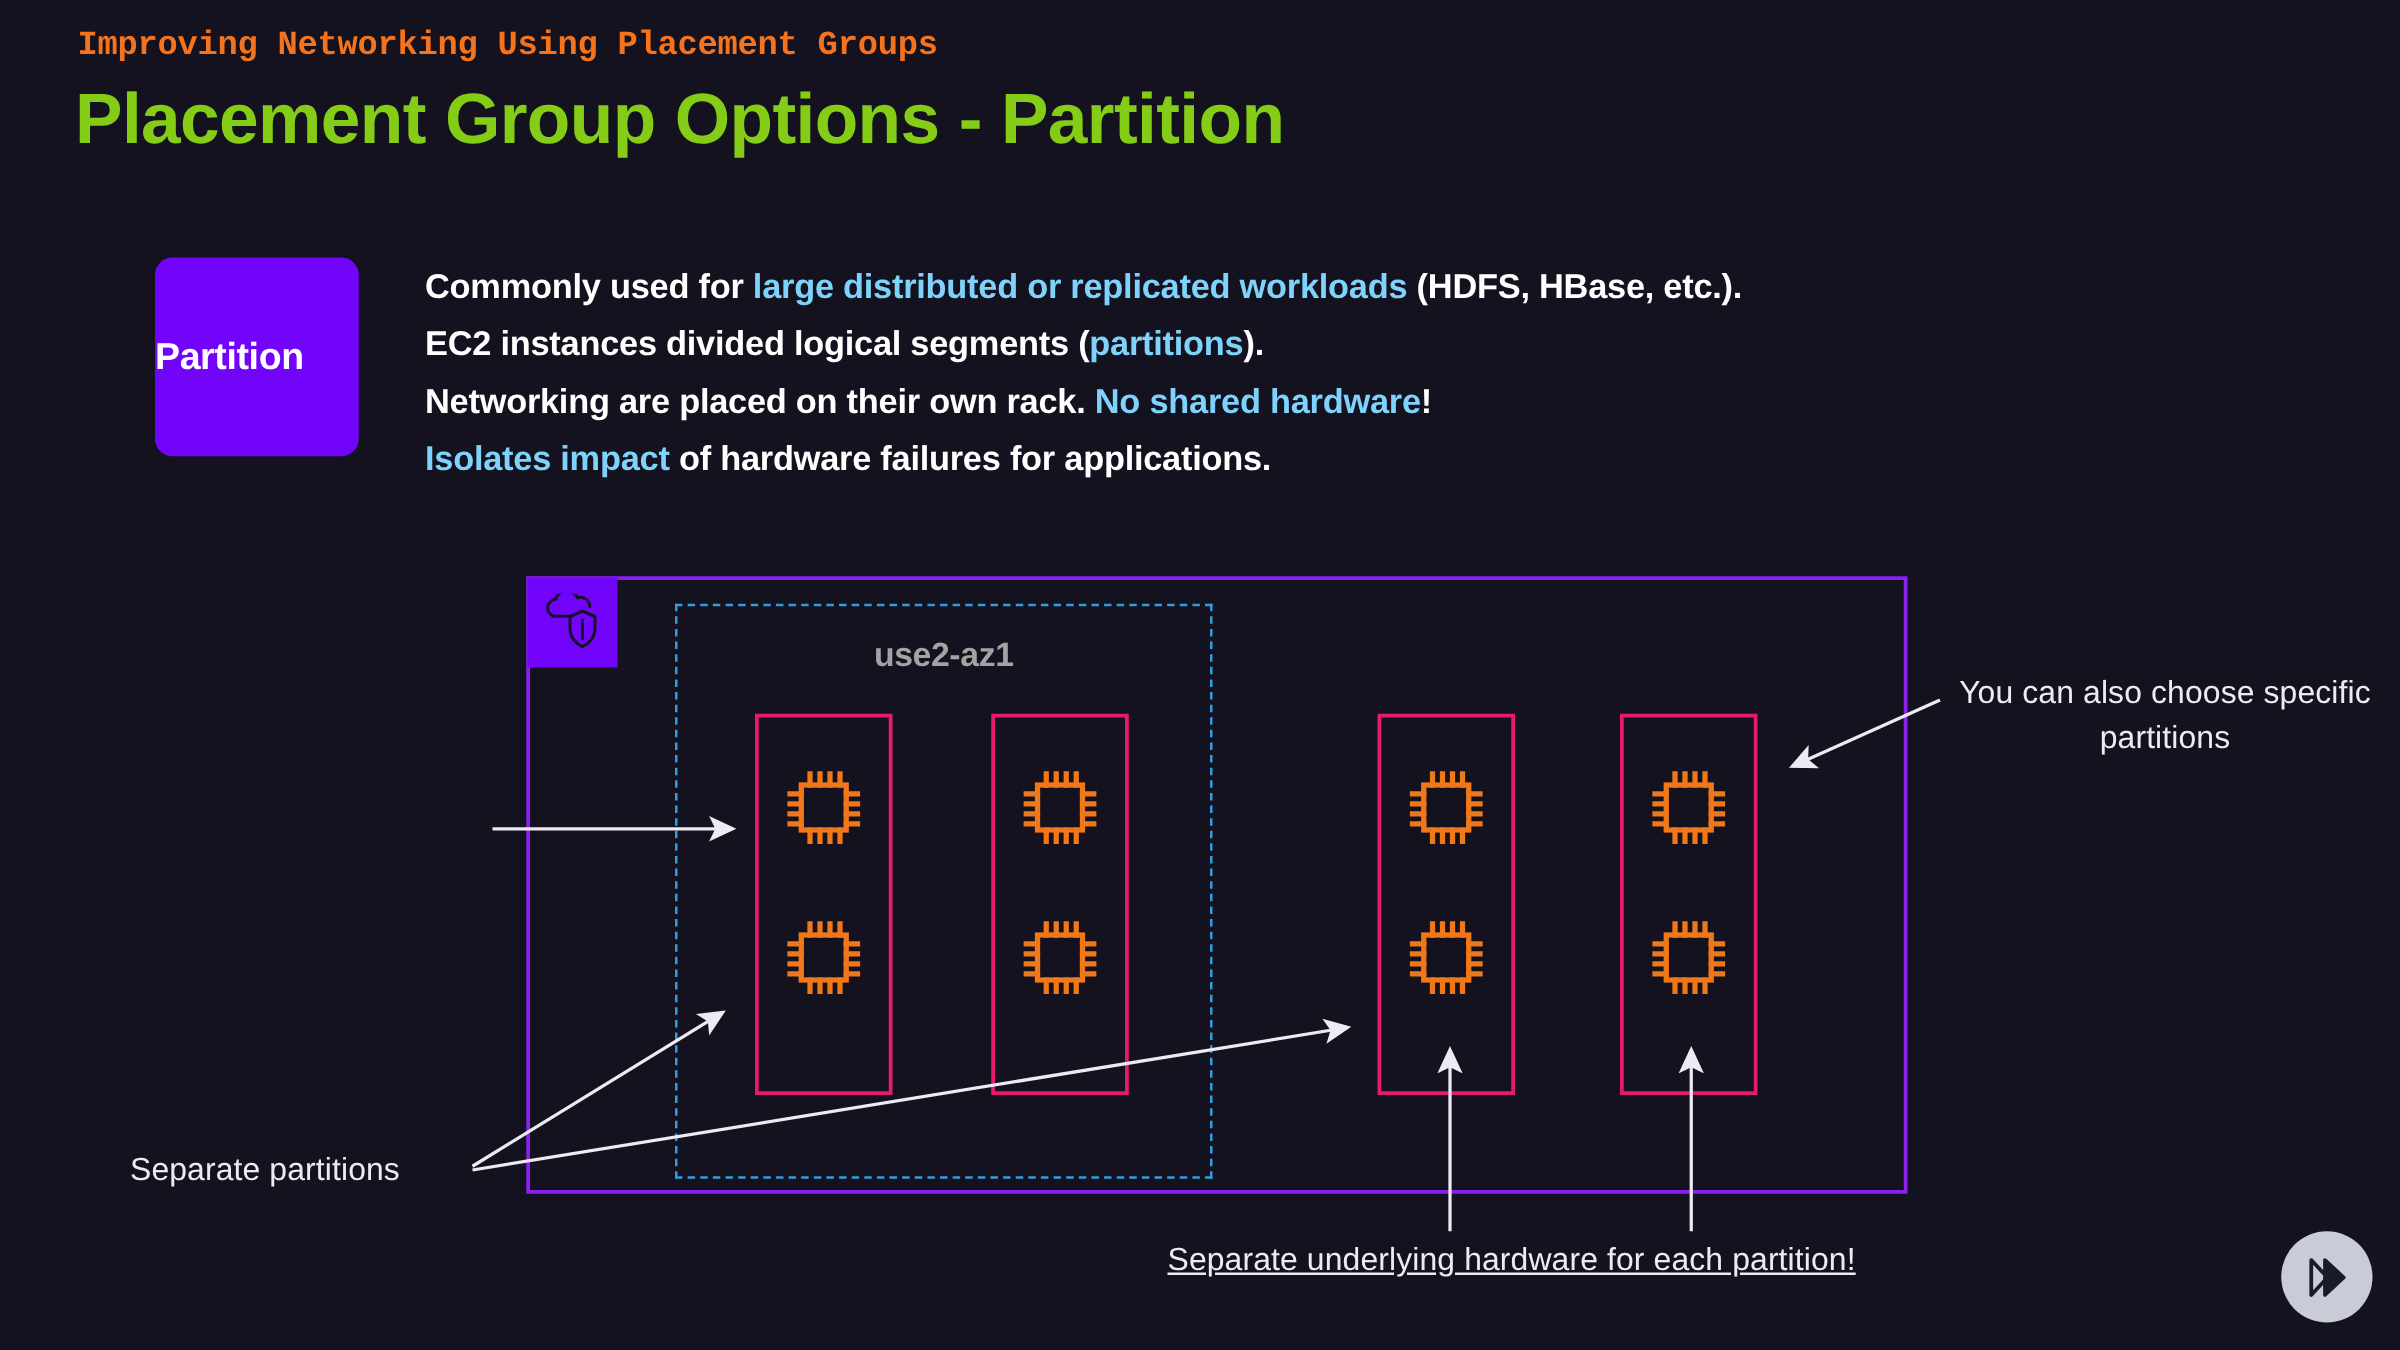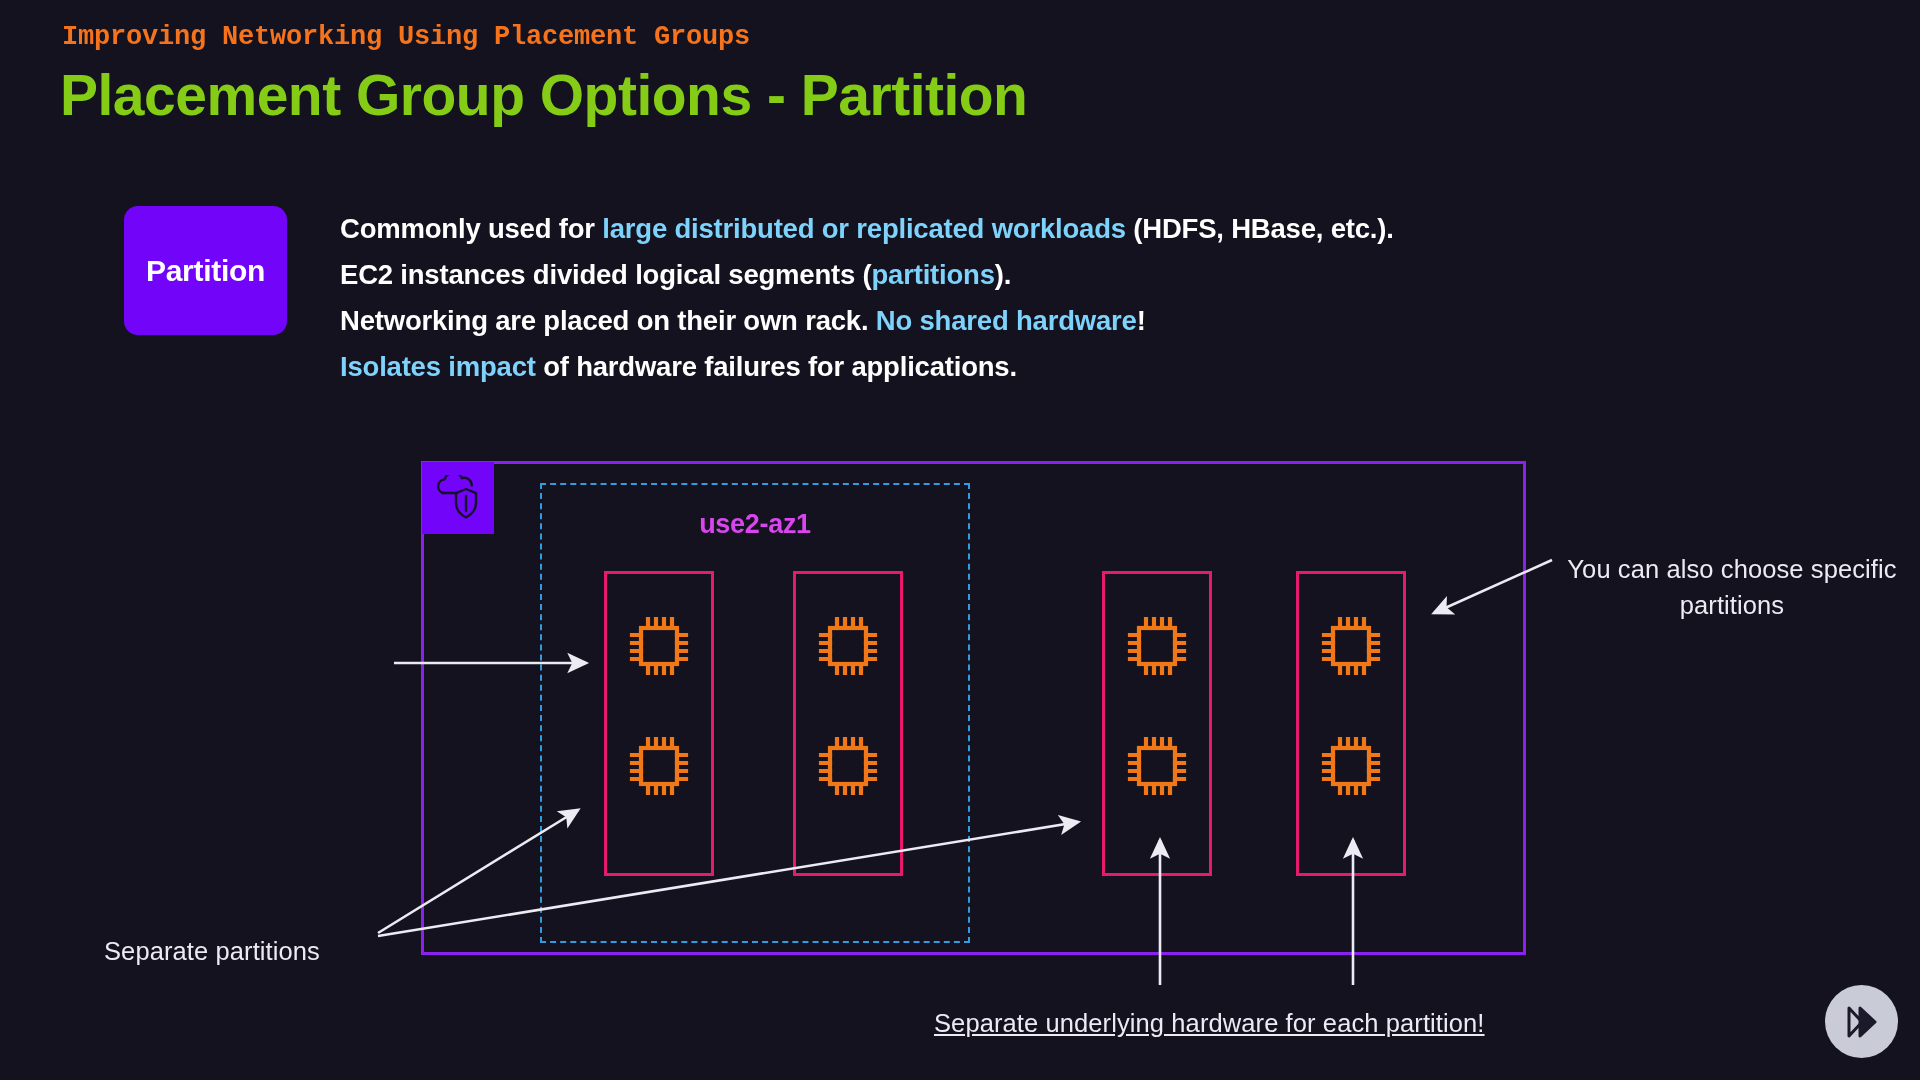--- a/index.html
+++ b/index.html
@@ -43,26 +43,25 @@
     letter-spacing: -0.5px;
     white-space: nowrap;
   }
 
   
   .badge {
     position: absolute;
     left: 124px;
     top: 206px;
     width: 163px;
-    height: 129px;
+    height: 159px;
     background: #7204fa;
     border-radius: 14px;
     display: flex;
     align-items: center;
-    justify-content: center;
   }
   .badge-label {
     color: #ffffff;
     font-size: 30px;
     font-weight: bold;
     letter-spacing: -0.3px;
   }
 
   
   .body-text {
@@ -109,21 +108,21 @@
     box-sizing: border-box;
   }
   .az1 { left: 540px; top: 483px; width: 430px; height: 460px; }
   .az2 { left: 1041px; top: 483px; width: 430px; height: 460px; }
   .az-label {
     position: absolute;
     top: 24px;
     left: 0;
     right: 0;
     text-align: center;
-    color: #d946ef;
+    color: #a3a3a3;
     font-size: 27px;
     font-weight: bold;
     letter-spacing: -0.3px;
   }
 
   .partition-box {
     position: absolute;
     border: 3px solid #e81a6f;
     box-sizing: border-box;
     width: 110px;
@@ -144,21 +143,20 @@
   .cpu-top { top: 40px; }
   .cpu-bottom { top: 160px; }
 
   
   .anno {
     position: absolute;
     color: #eceaf3;
     font-size: 25.5px;
     line-height: 36px;
     letter-spacing: 0.1px;
-    margin-top: 15px;
   }
   .anno-left-top { left: 14px; top: 640px; width: 400px; }
   .anno-right-top { left: 1562px; top: 536px; width: 340px; text-align: center; }
   .anno-sep { left: 104px; top: 918px; white-space: nowrap; }
   .anno-bottom { left: 934px; top: 990px; white-space: nowrap; text-decoration: underline; }
 
   
   .play-badge {
     position: absolute;
     right: 22px;

